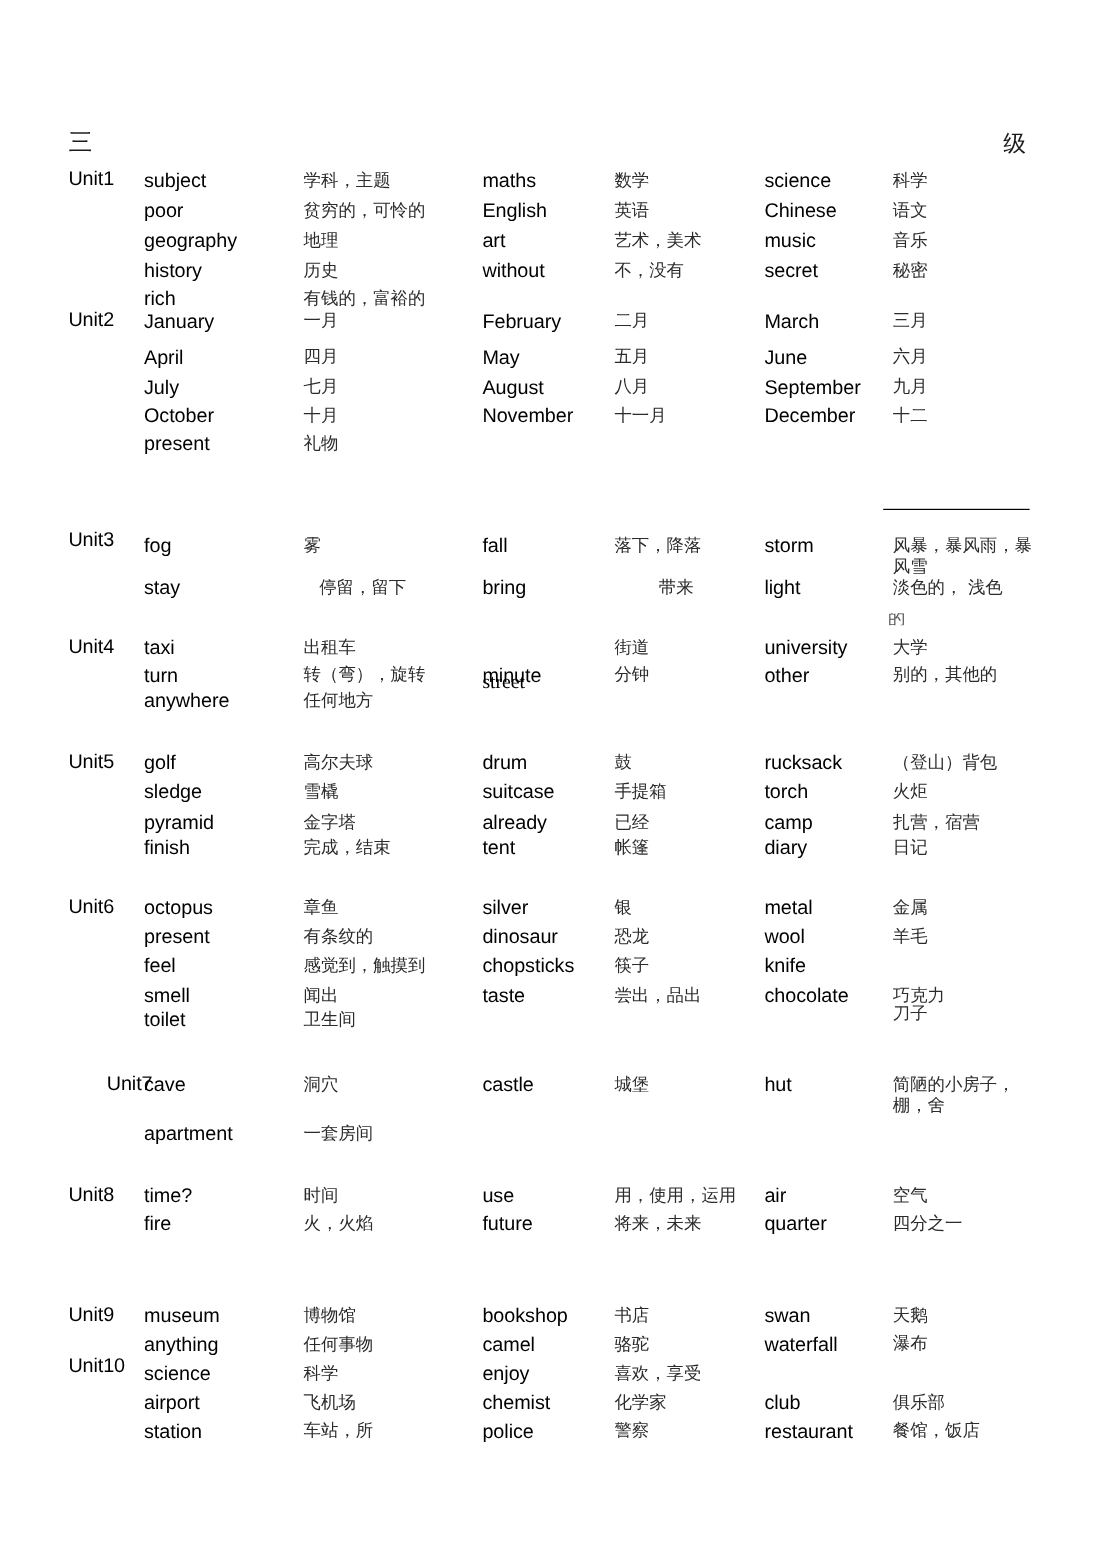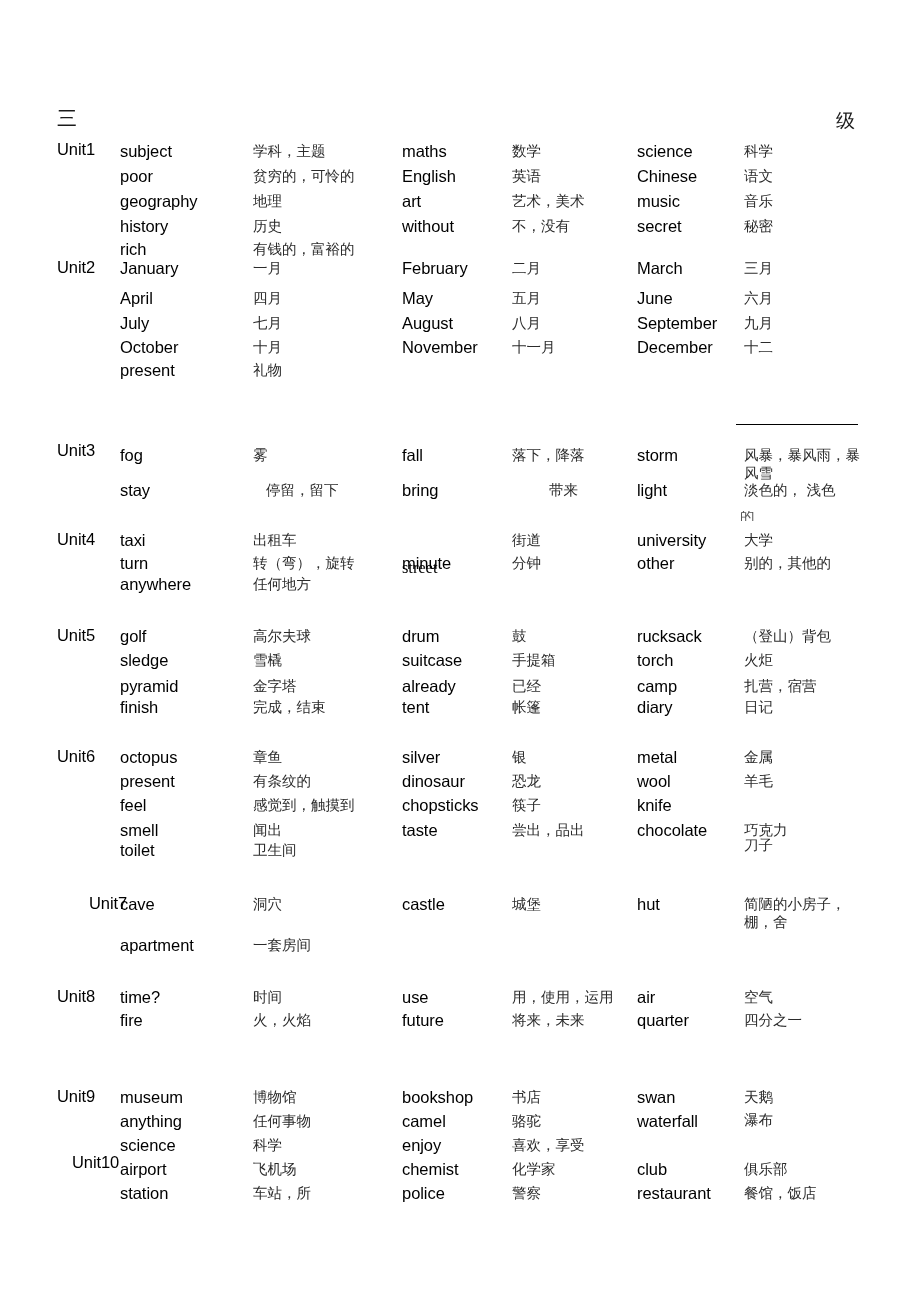--- a/index.html
+++ b/index.html
@@ -285,21 +285,21 @@
       <div class="cell en c-en1" style="top: 1112px;">anything</div>
       <div class="cell cn c-cn1" style="top: 1112px;">任何事物</div>
       <div class="cell en c-en2" style="top: 1112px;">camel</div>
       <div class="cell cn c-cn2" style="top: 1112px;">骆驼</div>
       <div class="cell en c-en3" style="top: 1112px;">waterfall</div>
       <div class="cell cn c-cn3" style="top: 1112px; font-family: Liberation Mono, monospace;">瀑布</div>
       <div class="cell en c-en1" style="top: 1136px;">science</div>
       <div class="cell cn c-cn1" style="top: 1136px;">科学</div>
       <div class="cell en c-en2" style="top: 1136px;">enjoy</div>
       <div class="cell cn c-cn2" style="top: 1136px;">喜欢，享受</div>
-      <div class="cell unit" style="top: 1153px; margin-left: 15px;">Unit10</div>
+      <div class="cell unit" style="top: 1129px;">Unit10</div>
       <div class="cell en c-en1" style="top: 1160px;">airport</div>
       <div class="cell cn c-cn1" style="top: 1160px;">飞机场</div>
       <div class="cell en c-en2" style="top: 1160px;">chemist</div>
       <div class="cell cn c-cn2" style="top: 1160px;">化学家</div>
       <div class="cell en c-en3" style="top: 1160px;">club</div>
       <div class="cell cn c-cn3" style="top: 1160px;">俱乐部</div>
       <div class="cell en c-en1" style="top: 1184px;">station</div>
       <div class="cell cn c-cn1" style="top: 1184px;">车站，所</div>
       <div class="cell en c-en2" style="top: 1184px;">police</div>
       <div class="cell cn c-cn2" style="top: 1184px;">警察</div>

